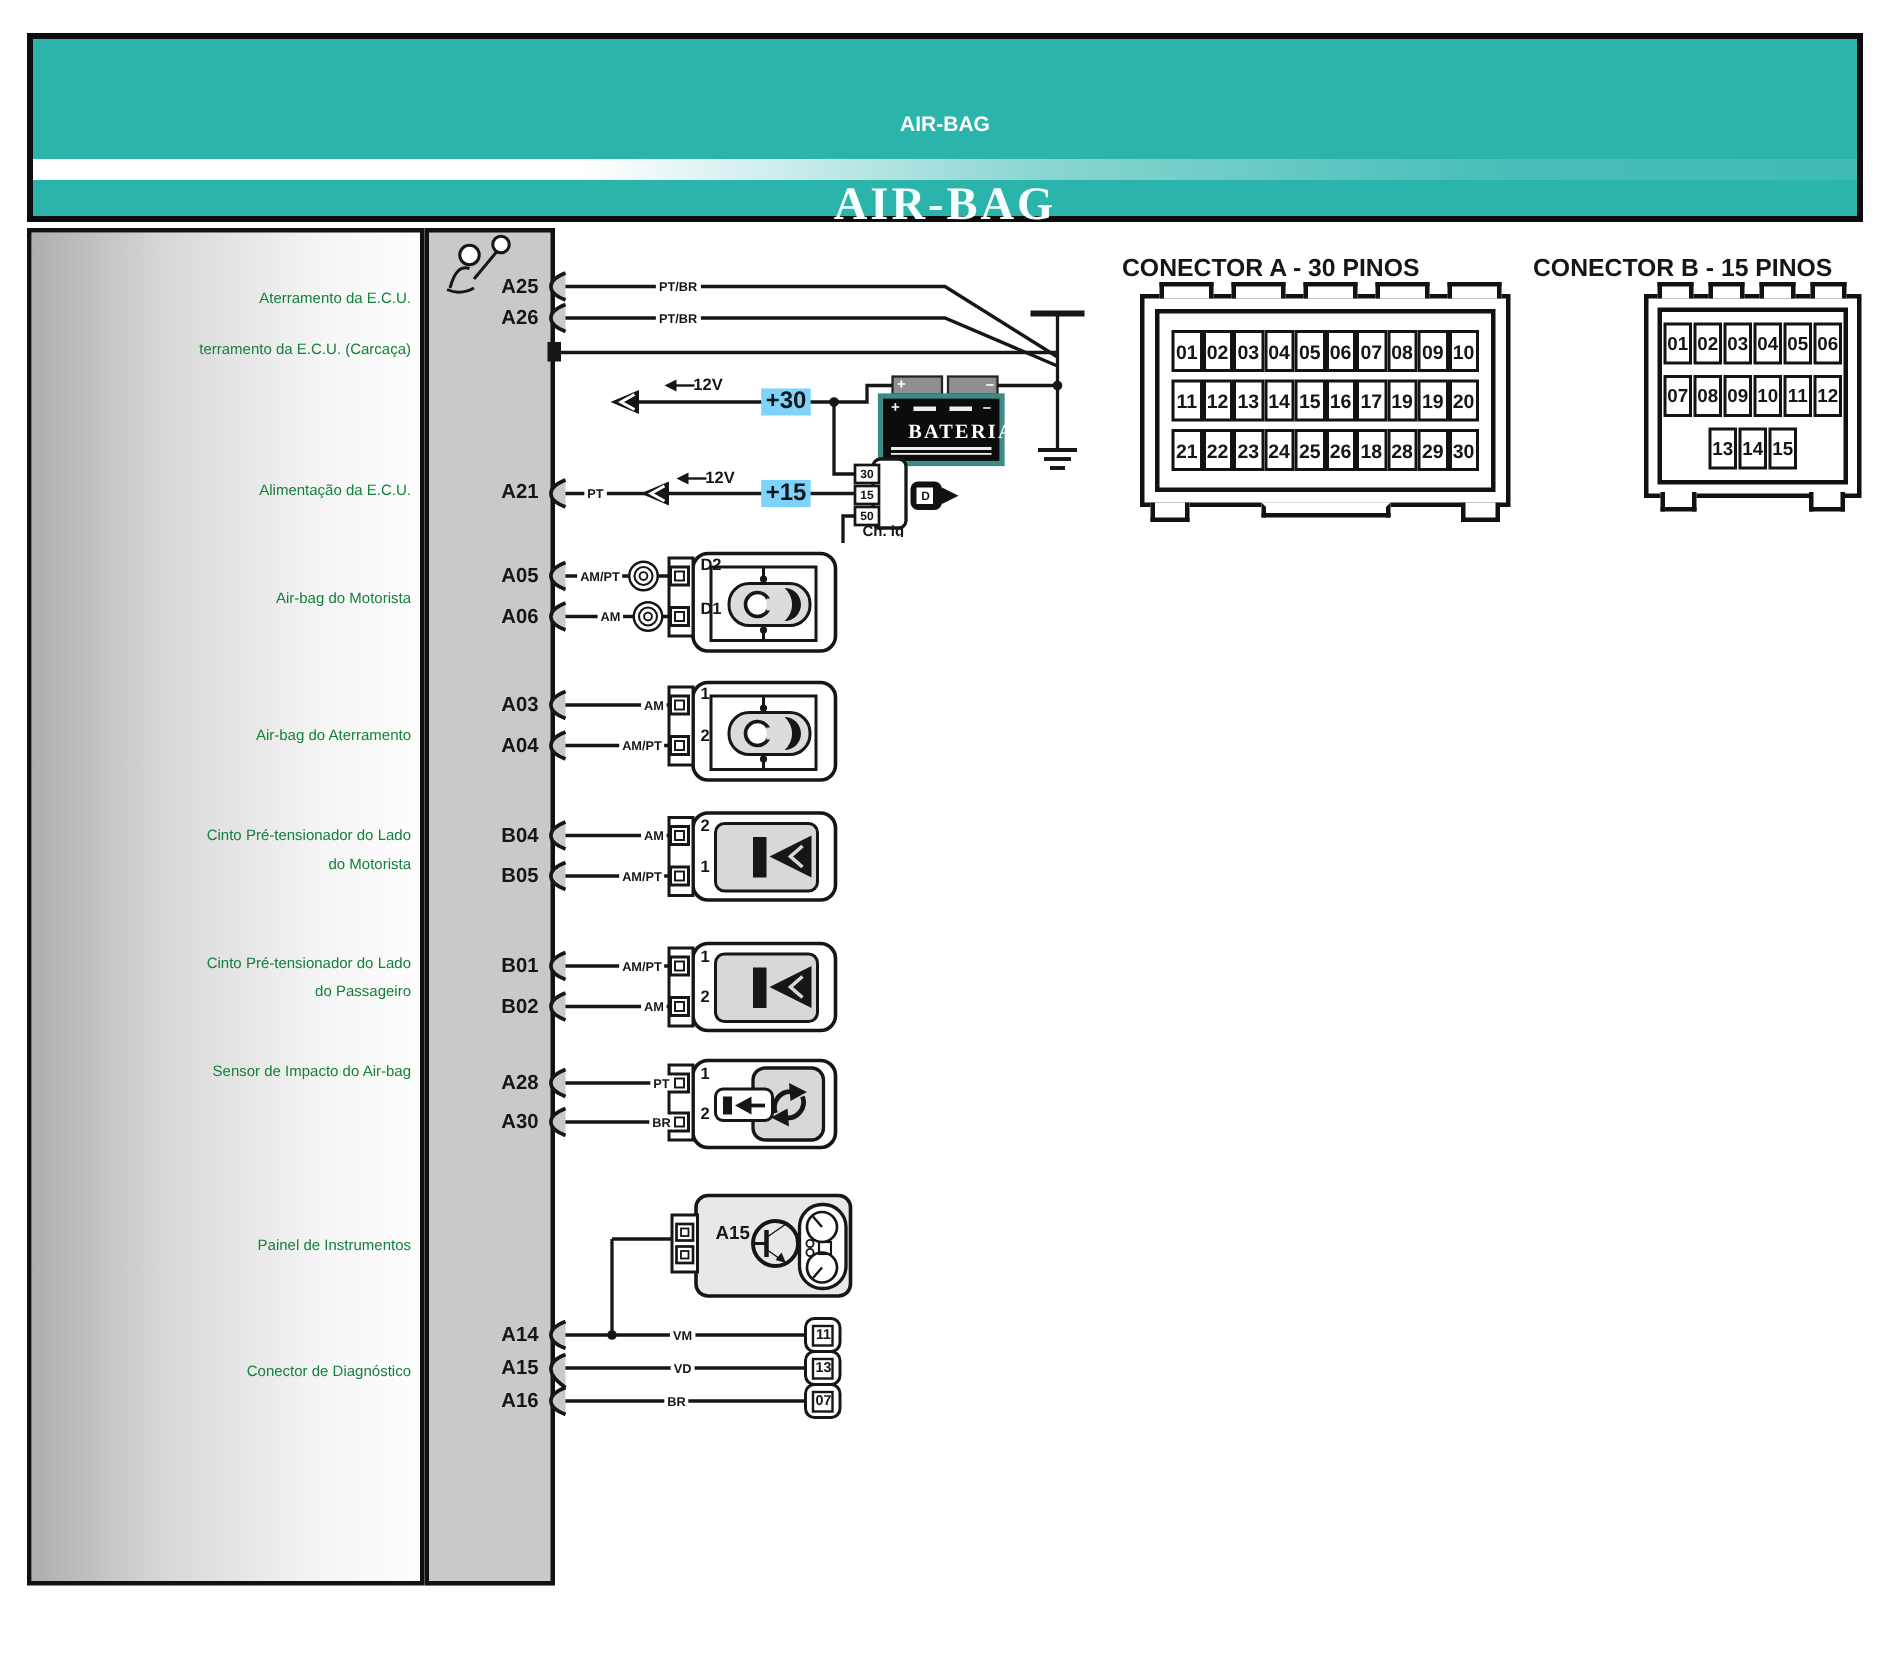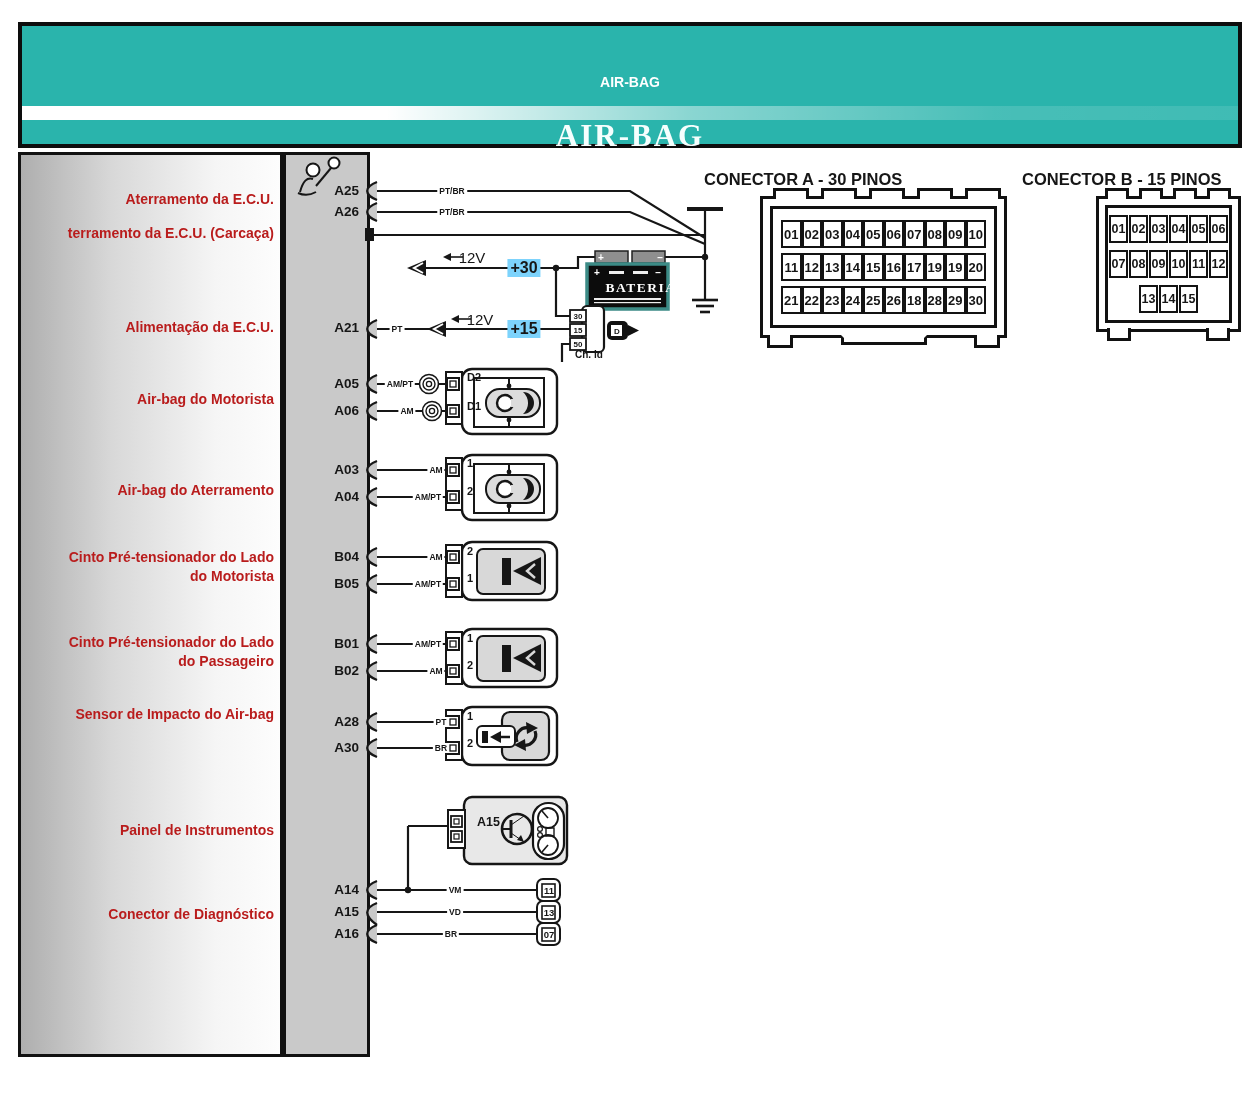--- a/index.html
+++ b/index.html
@@ -16,29 +16,29 @@
   #hdr-sub{position:absolute;left:0;right:0;top:48px;text-align:center;color:#fff;font-weight:bold;font-size:14px;}
   #hdr-stripe{position:absolute;left:0;top:80px;width:100%;height:14px;
        background:linear-gradient(90deg,#ffffff 0%,#ffffff 30%,rgba(255,255,255,.45) 55%,rgba(255,255,255,.14) 80%,rgba(255,255,255,.10) 100%);}
   #hdr-title{position:absolute;left:0;right:0;top:92px;text-align:center;color:#f6fffe;font-weight:bold;
        font-family:"Liberation Serif",serif;font-size:31px;letter-spacing:2px;}
   
   #sidebar{position:absolute;left:18px;top:152px;width:265px;height:905px;box-sizing:border-box;
        border:3px solid #111;background:linear-gradient(90deg,#aeaeae 0%,#d8d8d8 35%,#f5f5f5 75%,#fdfdfd 100%);}
   #ecustrip{position:absolute;left:283px;top:152px;width:87px;height:905px;box-sizing:border-box;
        border:3px solid #111;background:#c9c9c9;}
-  .side-lbl{position:absolute;left:22px;width:252px;text-align:right;font-weight:bold;font-size:14px;
-       color:#b91c1c;white-space:pre-line;line-height:19px;z-index:6;}
+  .side-lbl{position:absolute;left:22px;width:252px;text-align:right;font-weight:normal;font-size:10px;
+       color:#15803d;white-space:pre-line;line-height:19px;z-index:6;}
   .ecu-pin{position:absolute;left:285px;width:74px;text-align:right;font-weight:bold;font-size:13.5px;z-index:6;}
   
   .wl{position:absolute;transform:translate(-50%,-50%);background:#fff;font-weight:bold;font-size:8.5px;
       padding:0 2px;white-space:nowrap;z-index:6;}
   .pwr{position:absolute;transform:translate(-50%,-50%);background:#7dd3fc;font-weight:bold;font-size:16px;
       padding:0 3px;z-index:6;}
-  .v12{position:absolute;transform:translate(-50%,-50%);font-weight:normal;font-size:15px;z-index:6;}
+  .v12{position:absolute;transform:translate(-50%,-50%);font-weight:bold;font-size:11px;z-index:6;}
   .pinlbl{position:absolute;transform:translate(-50%,-50%);font-weight:bold;font-size:11px;z-index:6;}
   .tiny{position:absolute;transform:translate(-50%,-50%);font-weight:bold;font-size:8px;z-index:7;}
   .diagnum{position:absolute;transform:translate(-50%,-50%);font-weight:bold;font-size:9.5px;z-index:7;}
   #bat-label{position:absolute;transform:translate(-50%,-50%);color:#fff;font-family:"Liberation Serif",serif;
       font-weight:bold;font-size:13.5px;letter-spacing:1.5px;z-index:7;padding-left:28px;}
   .batsign{position:absolute;transform:translate(-50%,-50%);color:#fff;font-weight:bold;font-size:10px;z-index:7;}
   #chig{position:absolute;left:575px;top:349px;font-weight:bold;font-size:10px;height:9px;overflow:hidden;z-index:6;}
   #keyD{position:absolute;transform:translate(-50%,-50%);font-weight:bold;font-size:8px;z-index:7;}
   #a15lbl{position:absolute;left:477px;top:815px;font-weight:bold;font-size:12.5px;z-index:6;}
   
@@ -142,21 +142,21 @@
   <div class="pinlbl" style="left:470px;top:638px">1</div>
   <div class="pinlbl" style="left:470px;top:665px">2</div>
   <div class="pinlbl" style="left:470px;top:716px">1</div>
   <div class="pinlbl" style="left:470px;top:743px">2</div>
   <div id="a15lbl">A15</div>
 
   <div class="diagnum" style="left:549px;top:890px">11</div>
   <div class="diagnum" style="left:549px;top:912px">13</div>
   <div class="diagnum" style="left:549px;top:934px">07</div>
 
-  <div class="conn-title" style="left:704px;top:170px">CONECTOR A - 30 PINOS</div>
+  <div class="conn-title" style="left:748px;top:170px">CONECTOR A - 30 PINOS</div>
   <div class="connbox" style="left:760px;top:196px;width:247px;height:142px">
     <div class="tab" style="left:10px;top:-11px;width:36px"></div>
     <div class="tab" style="left:58px;top:-11px;width:36px"></div>
     <div class="tab" style="left:106px;top:-11px;width:36px"></div>
     <div class="tab" style="left:154px;top:-11px;width:36px"></div>
     <div class="tab" style="left:202px;top:-11px;width:36px"></div>
     <div class="foot" style="left:4px;bottom:-13px;width:26px"></div>
     <div class="foot" style="right:4px;bottom:-13px;width:26px"></div>
     <div class="notch" style="left:50%;transform:translateX(-50%);bottom:-10px;width:86px"></div>
     <div class="conninner" id="gridA">

